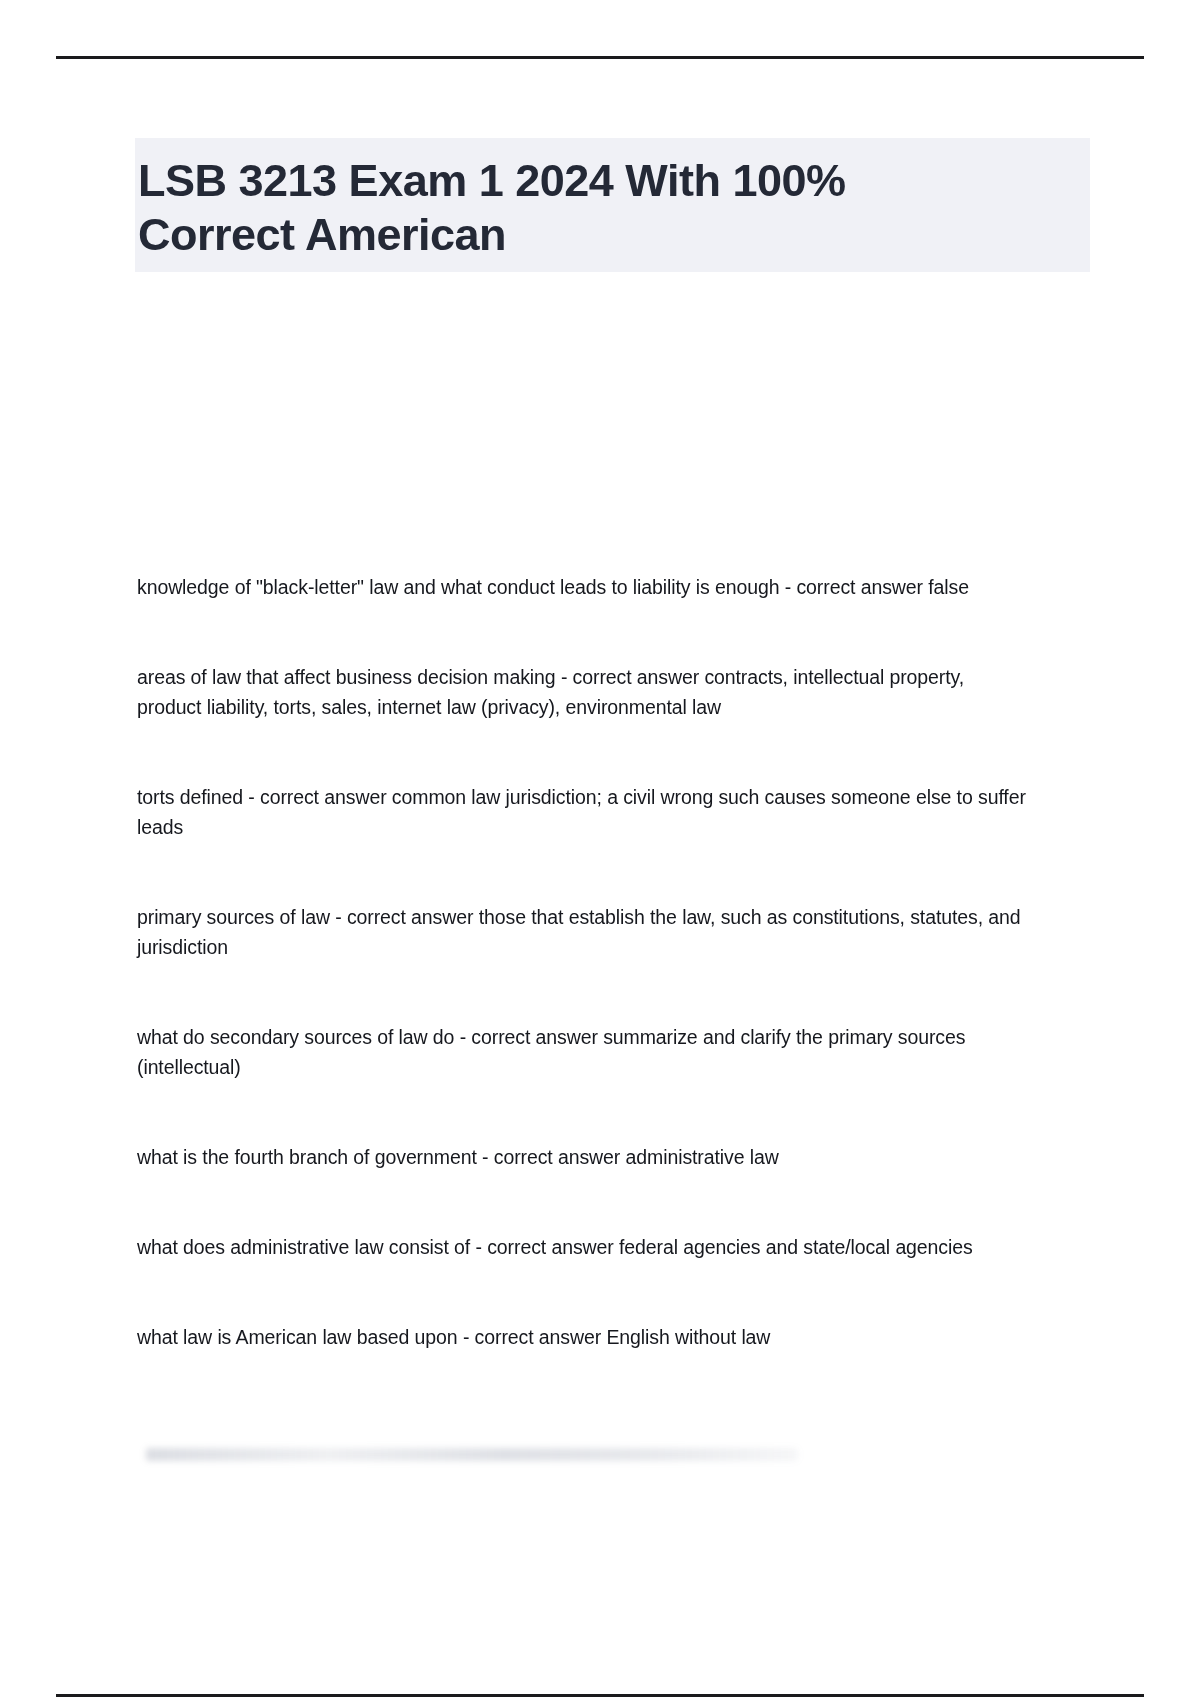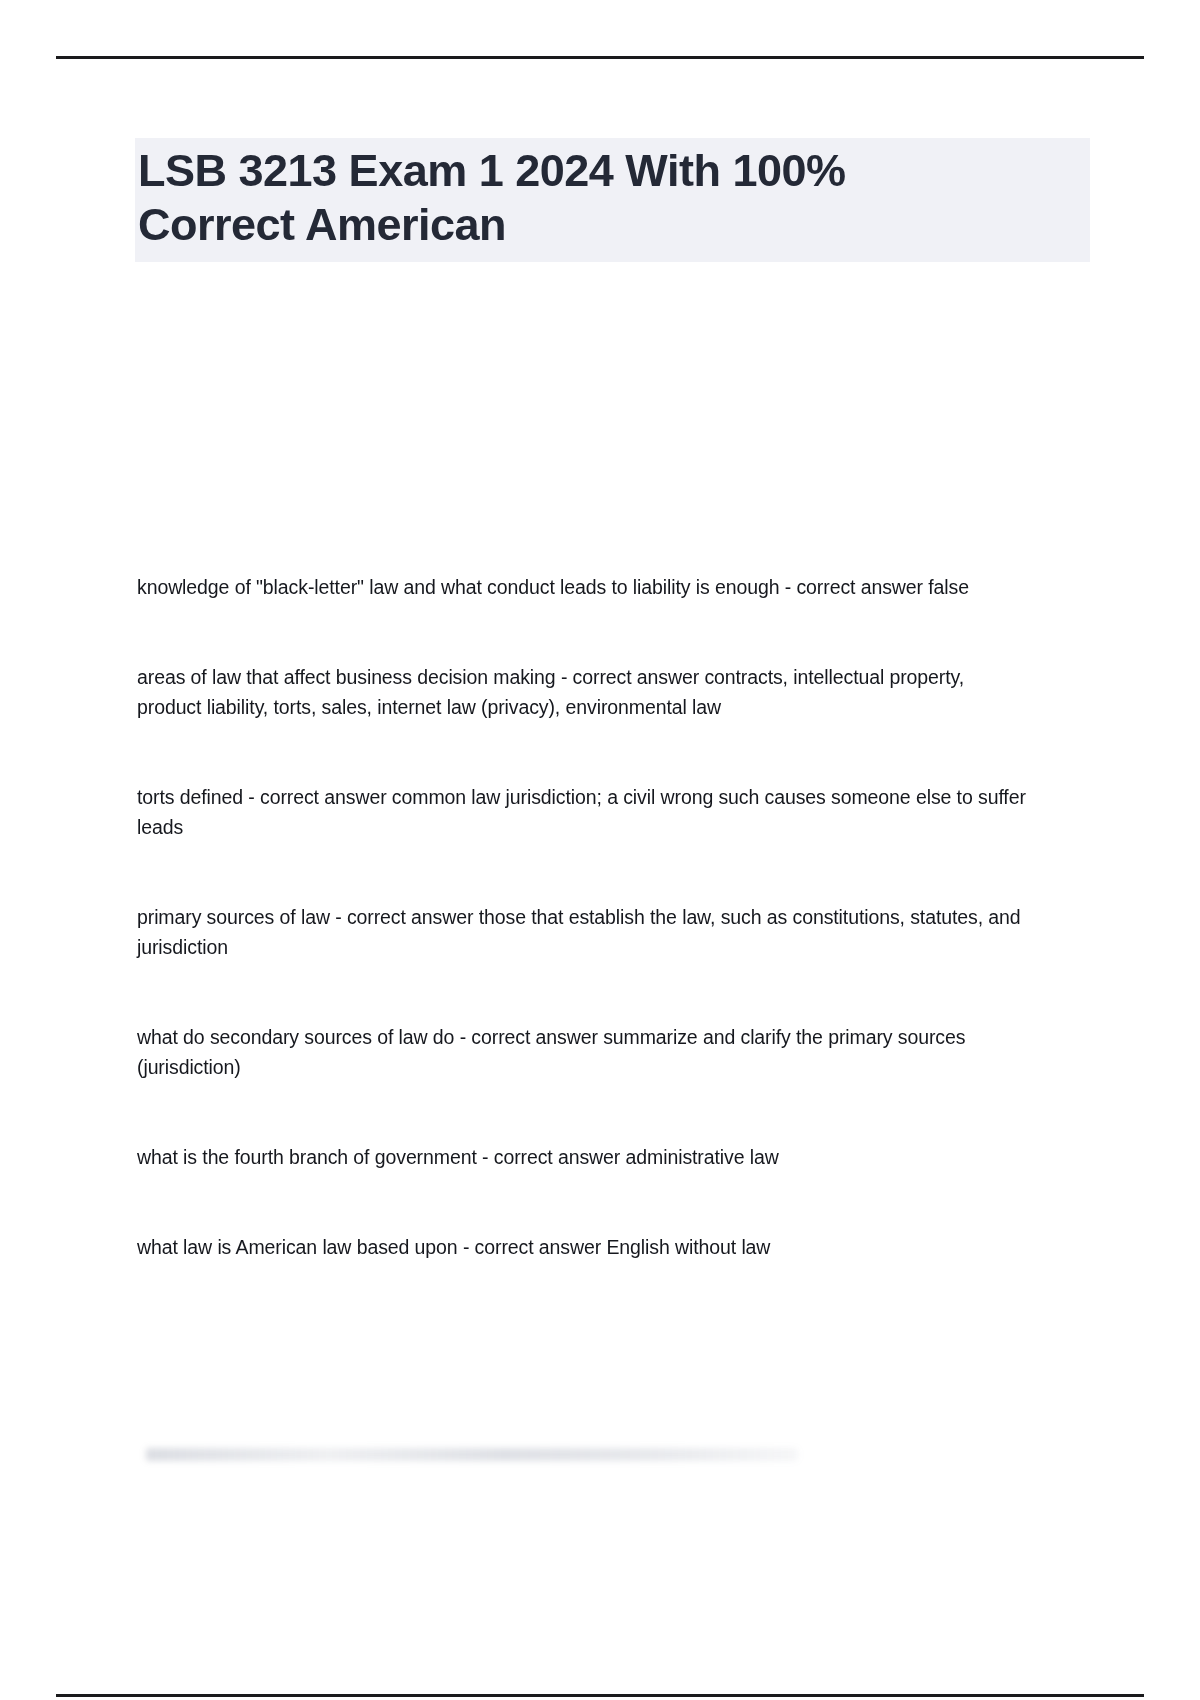--- a/index.html
+++ b/index.html
@@ -22,21 +22,21 @@
   }
   .rule-top { top: 56px; }
   .rule-bottom { top: 1694px; }
 
   .title-block {
     position: absolute;
     left: 135px;
     top: 138px;
     width: 952px;
     background: #f0f1f6;
-    padding: 6px 0 10px 3px;
+    padding: 16px 0 10px 3px;
     margin: 0;
     font-size: 45px;
     line-height: 54px;
     font-weight: bold;
     letter-spacing: -0.5px;
     color: #242936;
   }
   .title-line { display: block; white-space: nowrap; }
 
   .content {
@@ -98,28 +98,31 @@
       <span class="fc-line">leads</span>
     </p>
 
     <p class="flashcard">
       <span class="fc-line">primary sources of law - correct answer those that establish the law, such as constitutions, statutes, and</span>
       <span class="fc-line">jurisdiction</span>
     </p>
 
     <p class="flashcard">
       <span class="fc-line">what do secondary sources of law do - correct answer summarize and clarify the primary sources</span>
-      <span class="fc-line">(jurisdiction)</span>
+      <span class="fc-line">(intellectual)</span>
     </p>
 
 
     <p class="flashcard">
       <span class="fc-line">what is the fourth branch of government - correct answer administrative law</span>
     </p>
 
+    <p class="flashcard">
+      <span class="fc-line">what does administrative law consist of - correct answer federal agencies and state/local agencies</span>
+    </p>
 
     <p class="flashcard">
       <span class="fc-line">what law is American law based upon - correct answer English without law</span>
     </p>
 
   </div>
 
   <div class="ghost-line"></div>
 
   <div class="rule rule-bottom"></div>

